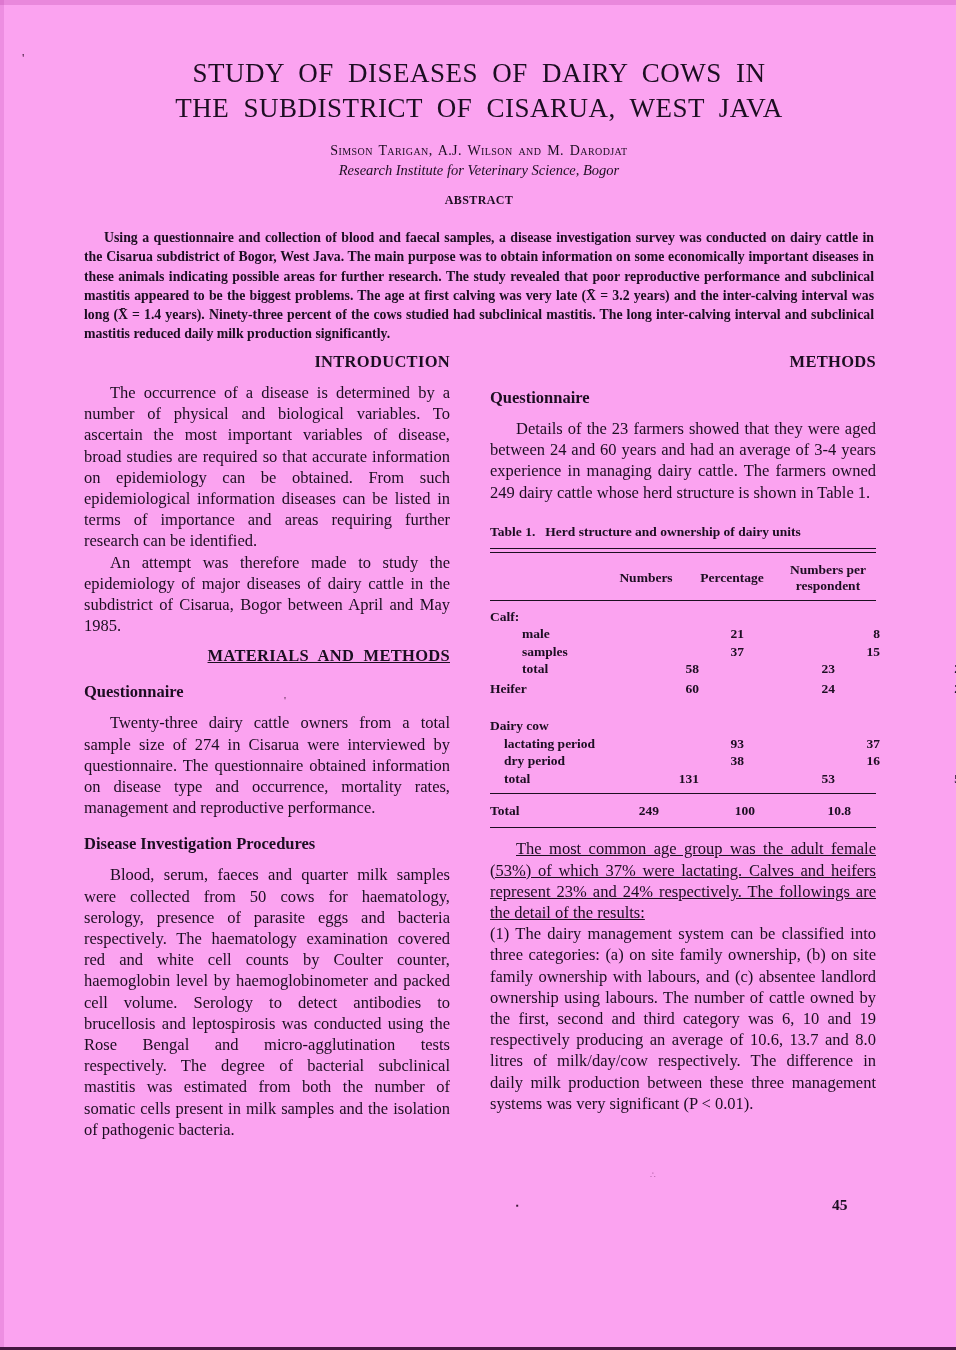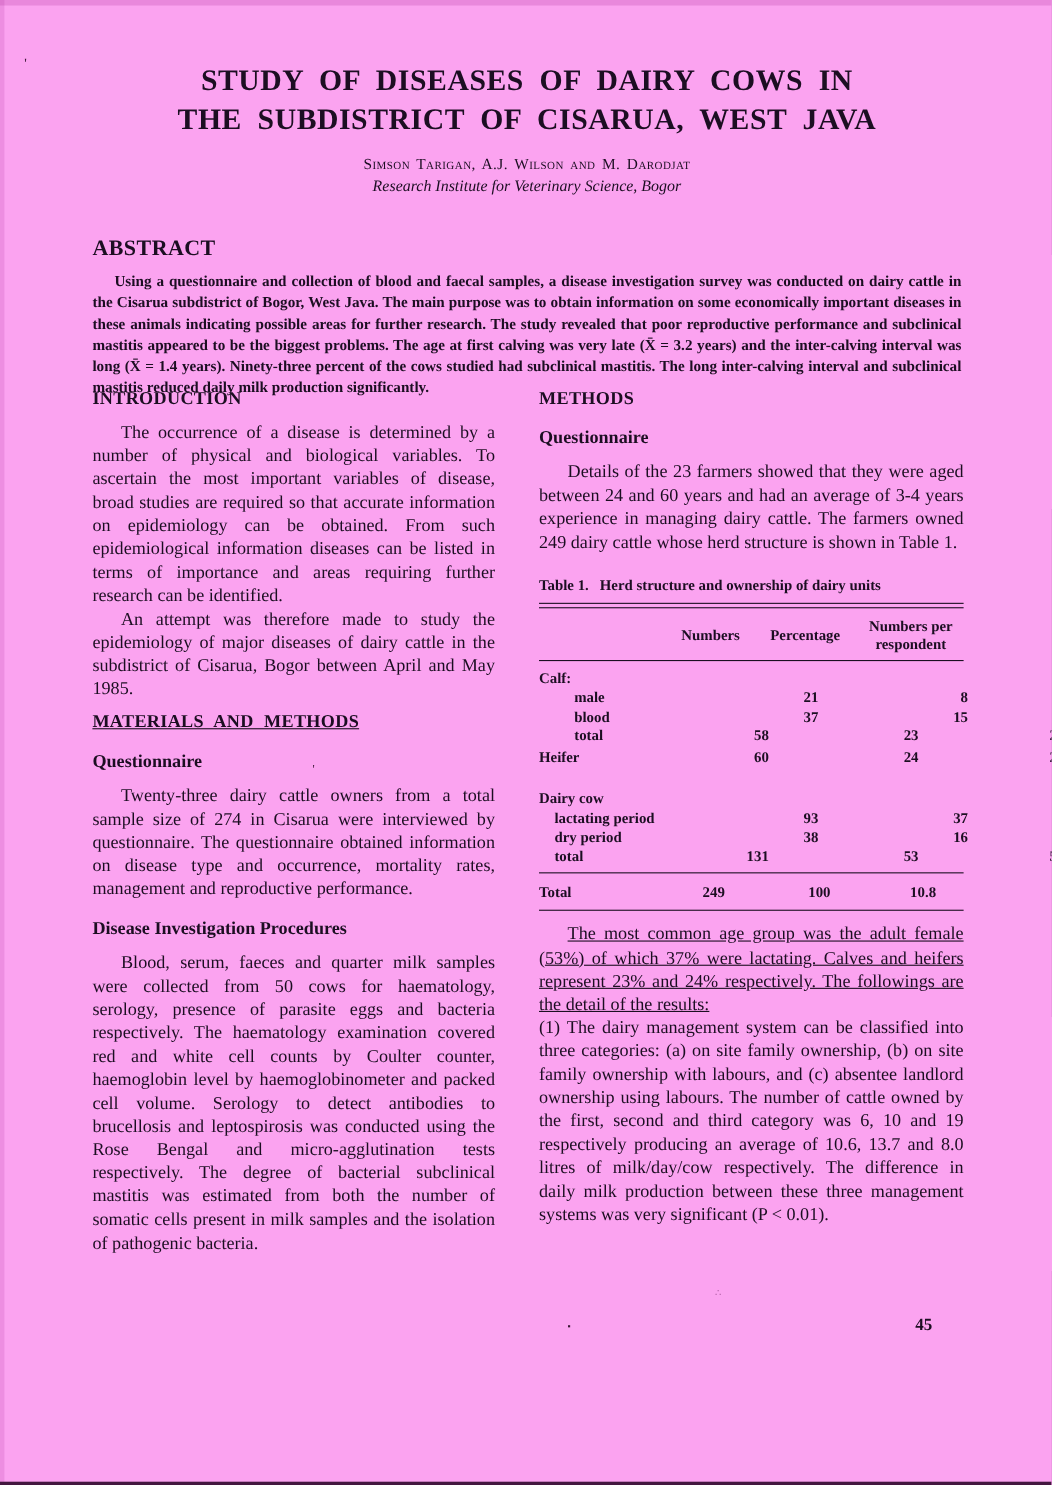--- a/index.html
+++ b/index.html
@@ -17,45 +17,45 @@
   }
 
   
   .edge-top    { position:absolute; top:0; left:0; right:0; height:5px; background:rgba(170,40,150,.22); }
   .edge-left   { position:absolute; top:0; left:0; bottom:0; width:4px; background:rgba(170,40,150,.16); }
   .edge-bottom { position:absolute; bottom:0; left:0; right:0; height:3px; background:#43173f; }
 
   
   .title-block { position:absolute; top:56px; left:84px; width:790px; text-align:center; }
   .title-line {
-    font-size:27px; line-height:35px; font-weight:bold;
+    font-size:27px; line-height:35px; font-weight:normal;
     letter-spacing:.5px; word-spacing:7px;
   }
   .authors {
     margin-top:17px; font-size:14px; font-variant:small-caps;
     letter-spacing:.4px; word-spacing:2px;
   }
   .affiliation { margin-top:3px; font-size:14.5px; font-style:italic; }
 
   
   .abstract-block { position:absolute; top:193px; left:84px; width:790px; }
-  .abstract-heading { font-size:20px; font-weight:bold; letter-spacing:.4px;margin-top:22px; }
+  .abstract-heading { text-align:center; font-size:12px; font-weight:bold; letter-spacing:.4px; }
   .abstract-text {
-    margin-top:8px; font-size:13.8px; font-weight:bold;
+    margin-top:20px; font-size:13.8px; font-weight:bold;
     line-height:19.3px; text-align:justify; text-indent:20px;
   }
 
   
   .columns { position:absolute; top:348px; left:84px; width:792px; display:flex; }
   .col-left  { width:366px; }
   .col-gap   { width:40px; flex:none; }
   .col-right { width:386px; }
 
   .section-heading {
-    margin:4px 0 0; text-align:left; font-size:16.5px; font-weight:bold;
+    margin:4px 0 0; text-align:right; font-size:16.5px; font-weight:bold;
     letter-spacing:.3px; word-spacing:5px;
   }
   .sub-heading { margin:16px 0 0; font-size:16.5px; font-weight:bold; position:relative; }
   .body-para {
     margin:10px 0 0; font-size:16.5px; line-height:21.2px;
     text-align:justify; text-indent:26px;
   }
   .body-para.follow { margin-top:0; }
   .body-para.no-indent { text-indent:0; }
   .mt-section { margin-top:10px;text-decoration:underline; }
@@ -162,21 +162,21 @@
             <div class="val"></div>
             <div class="val"></div>
           </div>
           <div class="trow">
             <div class="lbl i2">male</div>
             <div class="val v-sub">21</div>
             <div class="val v-sub">8</div>
             <div class="val v-sub"></div>
           </div>
           <div class="trow">
-            <div class="lbl i2">blood</div>
+            <div class="lbl i2">samples</div>
             <div class="val v-sub">37</div>
             <div class="val v-sub">15</div>
             <div class="val v-sub">1.2</div>
           </div>
           <div class="trow">
             <div class="lbl i2">total</div>
             <div class="val v-tot">58</div>
             <div class="val v-tot">23</div>
             <div class="val v-tot">2.5</div>
           </div>

